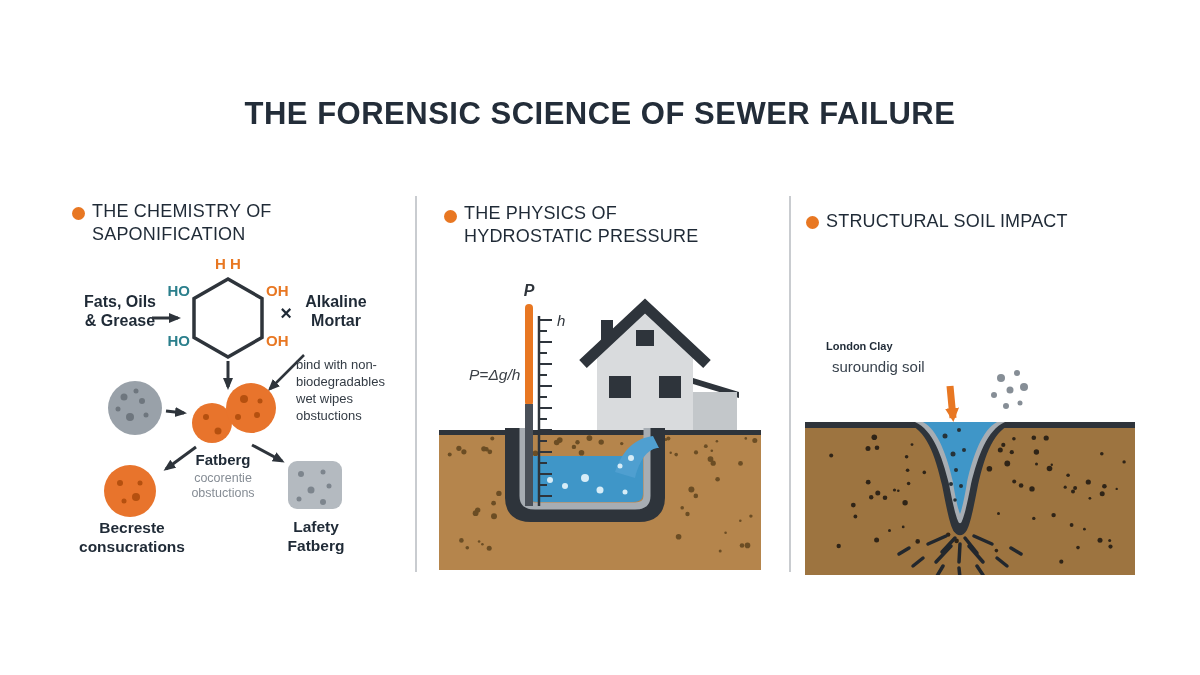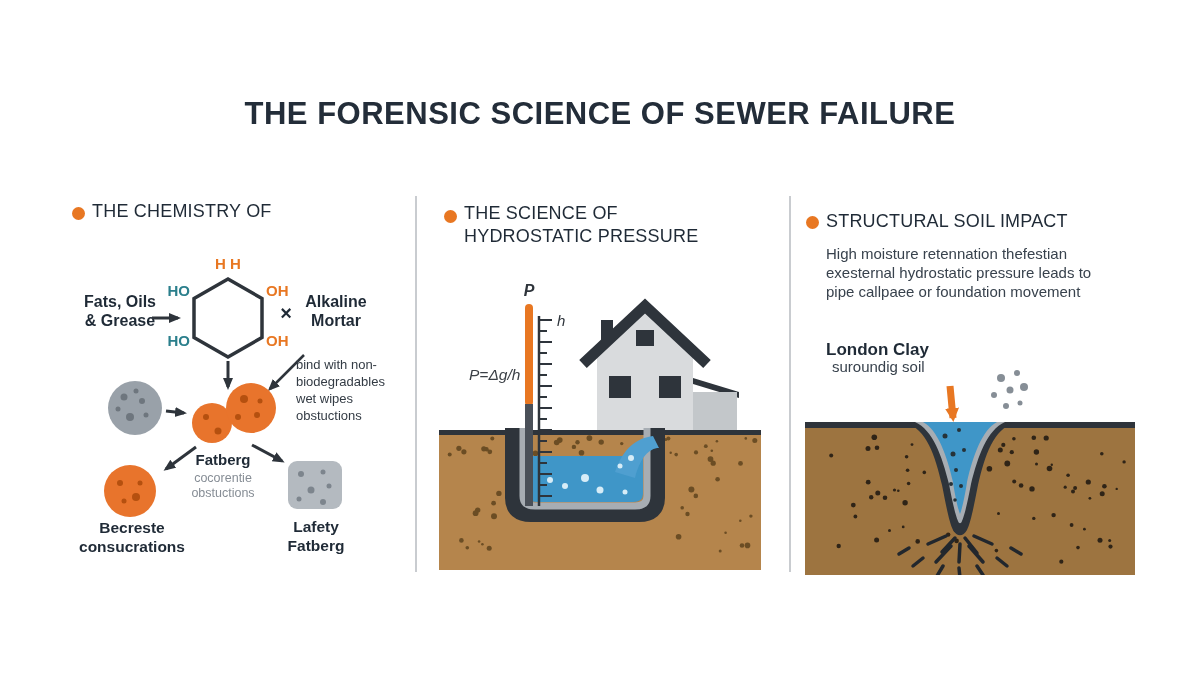--- a/index.html
+++ b/index.html
@@ -5,38 +5,39 @@
   html,body{margin:0;padding:0;background:#e9e9e9;}
   body{font-family:"Liberation Sans","DejaVu Sans",sans-serif;}
   #canvas{position:relative;width:1200px;height:675px;background:#ffffff;overflow:hidden;margin:0 auto;}
   .abs{position:absolute;}
   #main-title{left:0;top:96px;width:1200px;text-align:center;font-size:31px;font-weight:800;
     letter-spacing:.5px;color:#232d39;}
   .vdivider{width:2px;background:#c9ccd0;top:196px;height:376px;}
   .dot{width:13px;height:13px;border-radius:50%;background:#e87722;}
   .panel-heading{font-size:18px;font-weight:400;color:#1f2a36;line-height:23px;letter-spacing:.2px;}
   .desc{font-size:15px;color:#38424d;line-height:19px;}
-  .clay-title{font-size:17px;font-weight:700;color:#1f2a36;}
+  .clay-title{font-size:11px;font-weight:700;color:#1f2a36;}
   .clay-sub{font-size:15px;color:#38424d;}
   svg{display:block;font-family:inherit;}
   text{font-family:inherit;}
 </style>
 </head>
 <body>
 
 <div id="canvas">
 
   <div class="abs" id="main-title">THE FORENSIC SCIENCE OF SEWER FAILURE</div>
 
   <div class="abs vdivider" style="left:415px;"></div>
   <div class="abs vdivider" style="left:789px;"></div>
 
   <div class="abs dot" style="left:72px;top:207px;"></div>
   <div class="abs panel-heading" style="left:92px;top:200px;">
     <div>THE CHEMISTRY OF</div>
+    <div>SAPONIFICATION</div>
   </div>
 
   <svg class="abs" style="left:60px;top:245px;" width="345" height="325" viewBox="0 0 345 325">
     <defs>
       <marker id="ah1" markerWidth="14" markerHeight="12" refX="9" refY="5" orient="auto" markerUnits="userSpaceOnUse">
         <path d="M0,0 L12,5 L0,10 Z" fill="#2e343b"></path>
       </marker>
     </defs>
 
     <polygon points="168,34 202,53.5 202,92.5 168,112 134,92.5 134,53.5" fill="none" stroke="#2e343b" stroke-width="3.5"></polygon>
@@ -109,21 +110,21 @@
         <circle cx="269" cy="241" r="2.5" fill="#7d858d"></circle>
       <circle cx="239" cy="254" r="2.5" fill="#7d858d"></circle>
         <circle cx="263" cy="257" r="3" fill="#7d858d"></circle>
     </g>
     <text x="256" y="287" text-anchor="middle" font-size="15.5" font-weight="bold" fill="#1f2a36">Lafety</text>
     <text x="256" y="306" text-anchor="middle" font-size="15.5" font-weight="bold" fill="#1f2a36">Fatberg</text>
   </svg>
 
   <div class="abs dot" style="left:444px;top:210px;"></div>
   <div class="abs panel-heading" style="left:464px;top:202px;">
-    <div>THE SCIENCE OF</div>
+    <div>THE PHYSICS OF</div>
     <div>HYDROSTATIC PRESSURE</div>
   </div>
 
   <svg class="abs" style="left:435px;top:280px;" width="330" height="295" viewBox="0 0 330 295">
 
     <g>
       <rect x="166" y="40" width="12" height="24" fill="#2e343b"></rect>
       <polygon points="162,150 162,76 210,30 258,76 258,150" fill="#d9dbdd"></polygon>
       <path d="M148,84 L210,26 L272,84" fill="none" stroke="#2e343b" stroke-width="11"></path>
       <polygon points="258,104 304,118 304,112 258,98" fill="#2e343b"></polygon>
@@ -232,25 +233,20 @@
       <path d="M104,40h13M104,51h8M104,62h13M104,73h8M104,84h13M104,95h8M104,106h13M104,117h8M104,128h13M104,139h8M104,150h13M104,161h8M104,172h13M104,183h8M104,194h13M104,205h8M104,216h13" stroke-width="2" fill="none"></path>
     </g>
 
     <text x="94" y="16" text-anchor="middle" font-size="16" font-style="italic" font-weight="bold" fill="#2e343b">P</text>
     <text x="122" y="46" font-size="15" font-style="italic" fill="#2e343b">h</text>
     <text x="34" y="100" font-size="15.5" font-style="italic" fill="#3a3f45">P=Δg/h</text>
   </svg>
 
   <div class="abs dot" style="left:806px;top:216px;"></div>
   <div class="abs panel-heading" style="left:826px;top:210px;text-align:center;">STRUCTURAL SOIL IMPACT</div>
-  <div class="abs desc" style="left:826px;top:244px;">
-    <div>High moisture retennation thefestian</div>
-    <div>exesternal hydrostatic pressure leads to</div>
-    <div>pipe callpaee or foundation movement</div>
-  </div>
   <div class="abs clay-title" style="left:826px;top:340px;">London Clay</div>
   <div class="abs clay-sub" style="left:826px;top:358px;margin-left:6px;">suroundig soil</div>
 
   <svg class="abs" style="left:805px;top:368px;" width="330" height="207" viewBox="0 0 330 207">
     <defs>
       <marker id="ah3o" markerWidth="18" markerHeight="18" refX="10" refY="7" orient="auto" markerUnits="userSpaceOnUse">
         <path d="M0,0 L14,7 L0,14 Z" fill="#e87722"></path>
       </marker>
     </defs>
 

